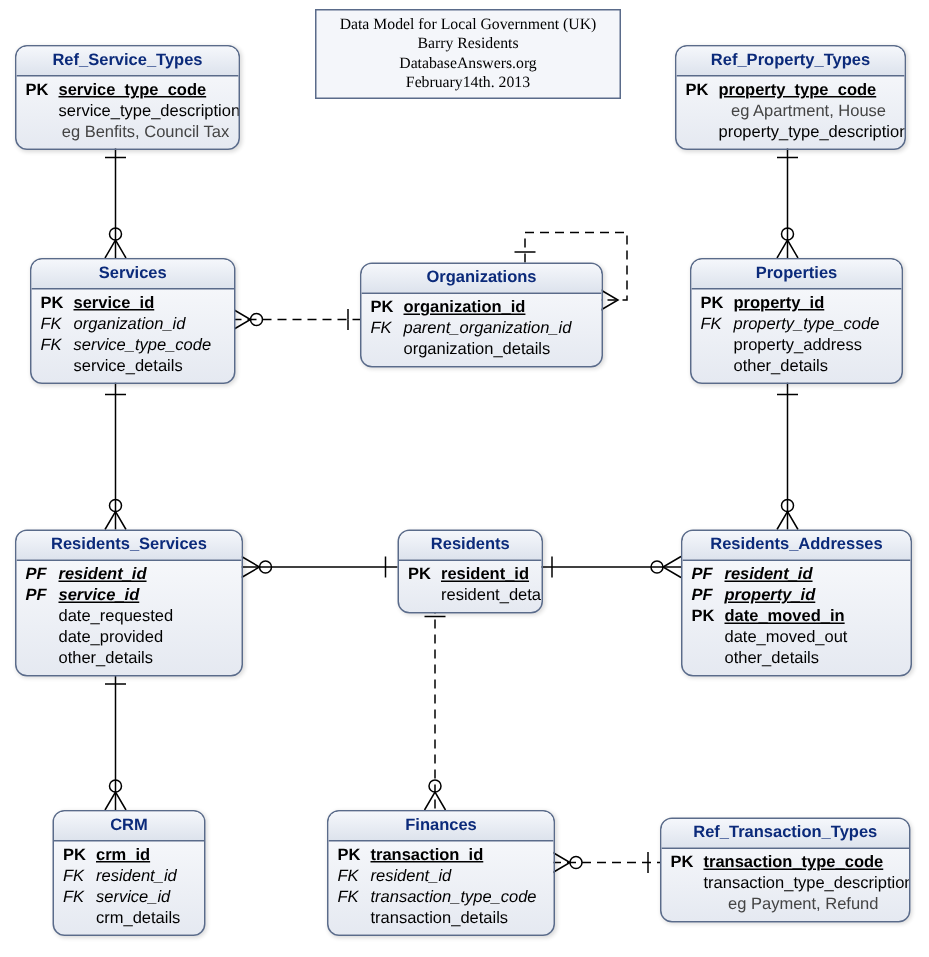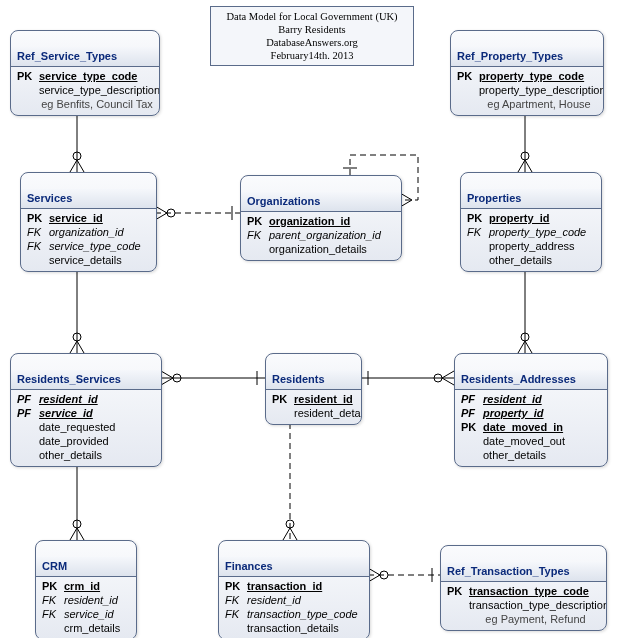--- a/index.html
+++ b/index.html
@@ -17,27 +17,27 @@
   .entity {
     position: absolute;
     border: 1px solid #5a6b8a;
     border-radius: 8px;
     background: linear-gradient(to bottom, #fafbfd 0%, #e5e9f1 100%);
     box-shadow: 1px 1px 3px rgba(0,0,0,0.15);
     font-size: 11px;
     overflow: hidden;
   }
   .entity-title {
+    text-align: center;
     font-weight: bold;
     color: #0b2a7a;
     padding: 3px 6px 4px 6px;
     border-bottom: 1px solid #5a6b8a;
     background: linear-gradient(to bottom, #f5f7fb 0%, #dde3ed 100%);
     white-space: nowrap;
-    margin-top: 16px;
   }
   .entity-body {
     padding: 2px 4px 4px 4px;
   }
   .row {
     display: flex;
     line-height: 14px;
     white-space: nowrap;
   }
   .col-key {
@@ -172,25 +172,25 @@
 
 <div class="entity" style="left:450px; top:30px; width:152px;">
   <div class="entity-title">Ref_Property_Types</div>
   <div class="entity-body">
     <div class="row">
         <span class="col-key bold">PK</span>
         <span class="col-name bold under">property_type_code</span>
       </div>
     <div class="row">
         <span class="col-key"></span>
+        <span class="col-name eg">eg Apartment, House</span>
+      </div>
+    <div class="row">
+        <span class="col-key"></span>
         <span class="col-name">property_type_description</span>
-      </div>
-    <div class="row">
-        <span class="col-key"></span>
-        <span class="col-name eg">eg Apartment, House</span>
       </div>
   </div>
 </div>
 
 <div class="entity" style="left:20px; top:172px; width:135px;">
   <div class="entity-title">Services</div>
   <div class="entity-body">
     <div class="row">
         <span class="col-key bold">PK</span>
         <span class="col-name bold under">service_id</span>

